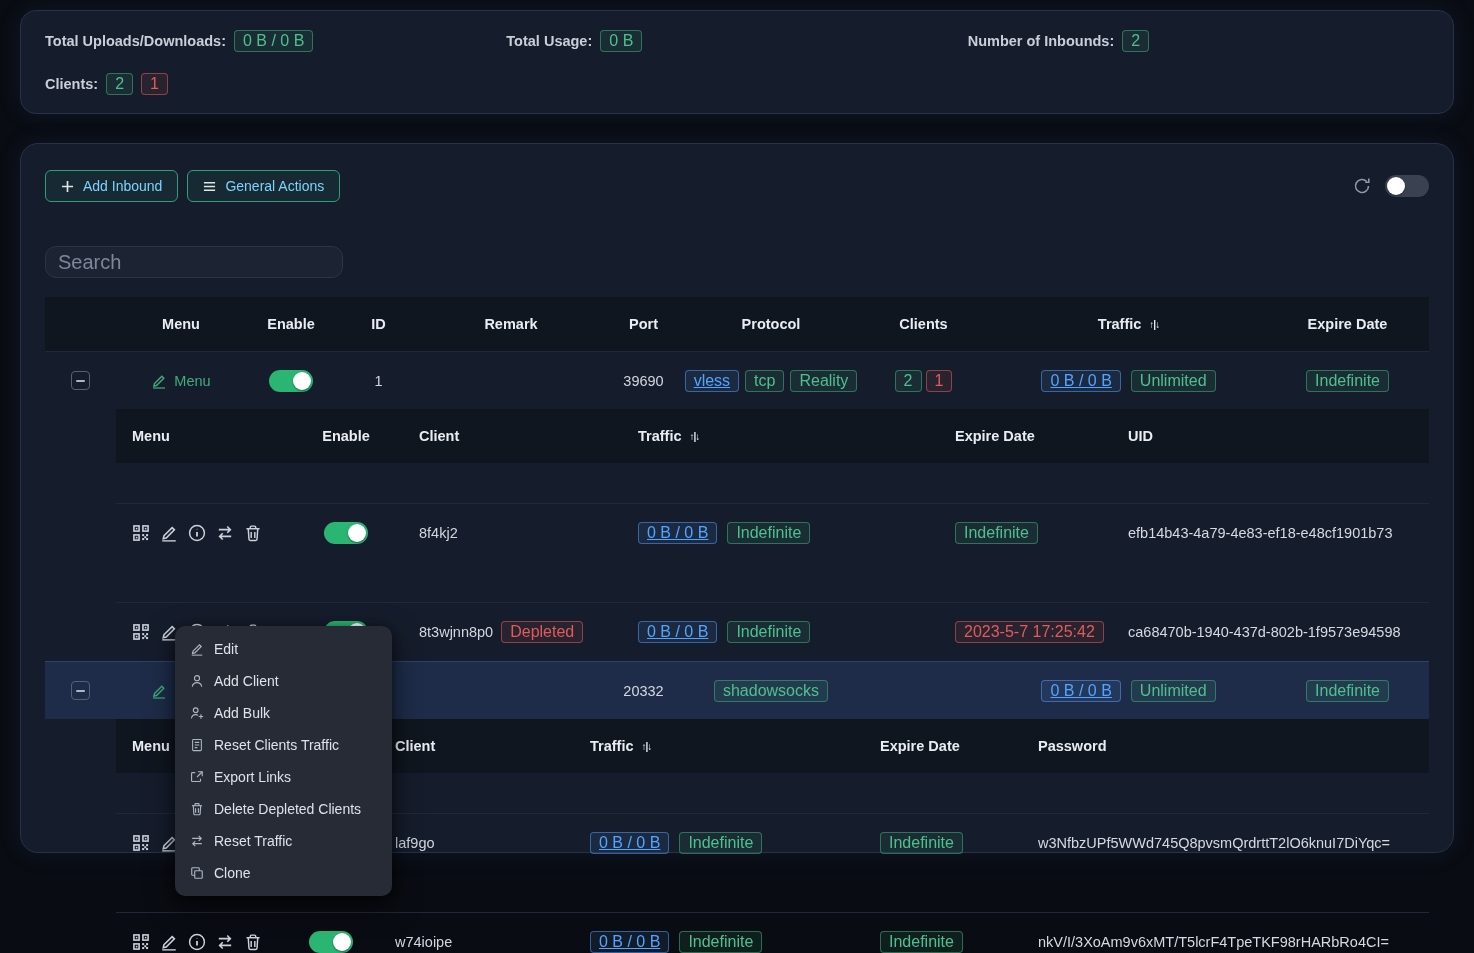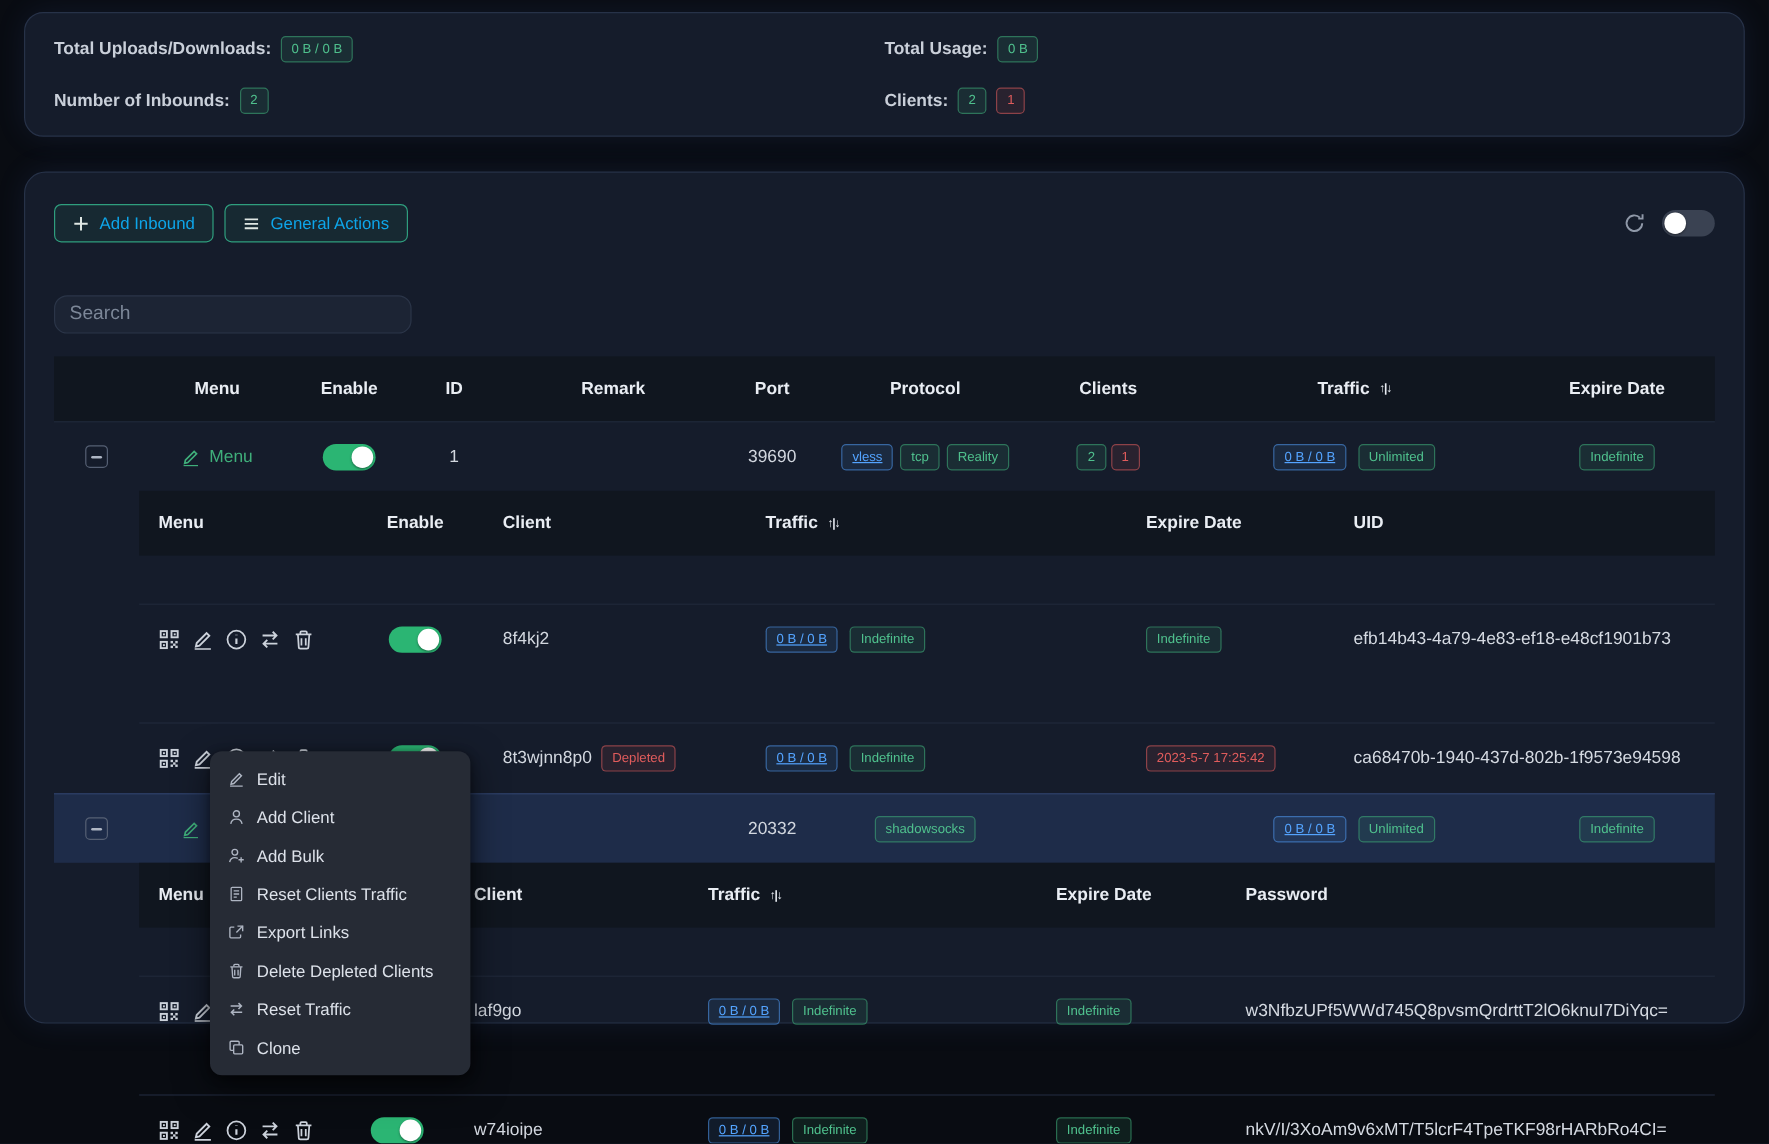--- a/index.html
+++ b/index.html
@@ -9,54 +9,54 @@
     background:#090c12; color:#d6dae2;
     font-family:"Liberation Sans", sans-serif;
   }
   .card {
     background:#151c2b; border:1px solid #273248; border-radius:16px;
     box-shadow:0 0 26px rgba(90,130,240,.10);
   }
   
   .stats-card {
     position:absolute; left:20px; top:10px; right:20px; height:104px;
-    display:grid; grid-template-columns:1fr 1fr; grid-template-rows:1fr 1fr;
+    display:grid; grid-template-columns:1fr 1fr 1fr; grid-template-rows:1fr 1fr;
     align-items:center; padding:8px 24px;
   }
   .stat { display:flex; align-items:center; gap:8px; font-size:14.5px; font-weight:700; color:#c9cfd9; }
   .tag {
-    display:inline-flex; align-items:center; padding:0 8px; font-size:11px; font-weight:400;
+    display:inline-flex; align-items:center; padding:0 8px; font-size:16px; font-weight:400;
     border-radius:4px; border:1px solid; line-height:20px; white-space:nowrap;
   }
   .tag-green { color:#4fc08d; background:rgba(63,174,122,.12); border-color:rgba(63,174,122,.55); }
   .tag-blue  { color:#54a4ff; background:rgba(84,164,255,.10); border-color:rgba(84,164,255,.50);text-decoration:underline; }
   .tag-red   { color:#e05c5c; background:rgba(224,92,92,.10);  border-color:rgba(224,92,92,.55); }
   
   .main-card { position:absolute; left:20px; top:143px; right:20px; height:710px; padding-top:26px; border-radius:18px; }
   .toolbar { display:flex; align-items:center; gap:9px; padding:0 24px; height:32px; }
   .btn {
     display:inline-flex; align-items:center; gap:9px; height:32px; padding:0 15px;
     background:rgba(45,156,120,.10); border:1px solid #2f9e7e; border-radius:6px;
-    color:#0ea5e9; font-size:14px; cursor:pointer; font-family:inherit;
+    color:#7dd3fc; font-size:14px; cursor:pointer; font-family:inherit;
   }
   .btn .ico { color:#dfe7e4; }
   .ico { display:inline-flex; }
   .ico svg { display:block; }
   .toolbar-right { margin-left:auto; display:flex; align-items:center; gap:14px; }
   .icon-btn { color:#8f98a8; cursor:pointer; }
   .switch { position:relative; width:44px; height:22px; border-radius:12px; display:inline-block; cursor:pointer; }
   .switch .knob { position:absolute; top:2px; width:18px; height:18px; border-radius:50%; background:#fff; box-shadow:0 1px 2px rgba(0,0,0,.4); }
   .switch.on { background:#2bb573; }
   .switch.on .knob { right:2px; }
   .switch.theme { background:#3a4252; }
   .switch.theme .knob { left:2px; }
   .search {
     display:block; margin:44px 24px 19px; width:298px; height:32px;
     background:#1c2434; border:1px solid #2b3548; border-radius:11px;
-    color:#3b82f6; padding:0 12px; font-size:16px; font-family:inherit; outline:none;
+    color:#3b82f6; padding:0 12px; font-size:20px; font-family:inherit; outline:none;
   }
   .search::placeholder { color:#7c8798; }
   
   .table { margin:0 24px; font-size:14.5px; }
   .mrow { display:grid; grid-template-columns:71px 130px 90px 85px 180px 85px 170px 135px 275px 1fr; align-items:center; }
   .s1row { display:grid; grid-template-columns:185px 90px 235px 305px 185px 1fr; align-items:center; }
   .s2row { display:grid; grid-template-columns:175px 80px 195px 290px 170px 1fr; align-items:center; }
   .thead { background:#10161f; height:54px; font-weight:700; color:#e9edf3; }
   .trow  { height:58px; border-top:1px solid #20293a; color:#d2d7df; }
   .srow  { height:59px; border-top:1px solid #20293a; color:#d2d7df;margin-top:40px; }

